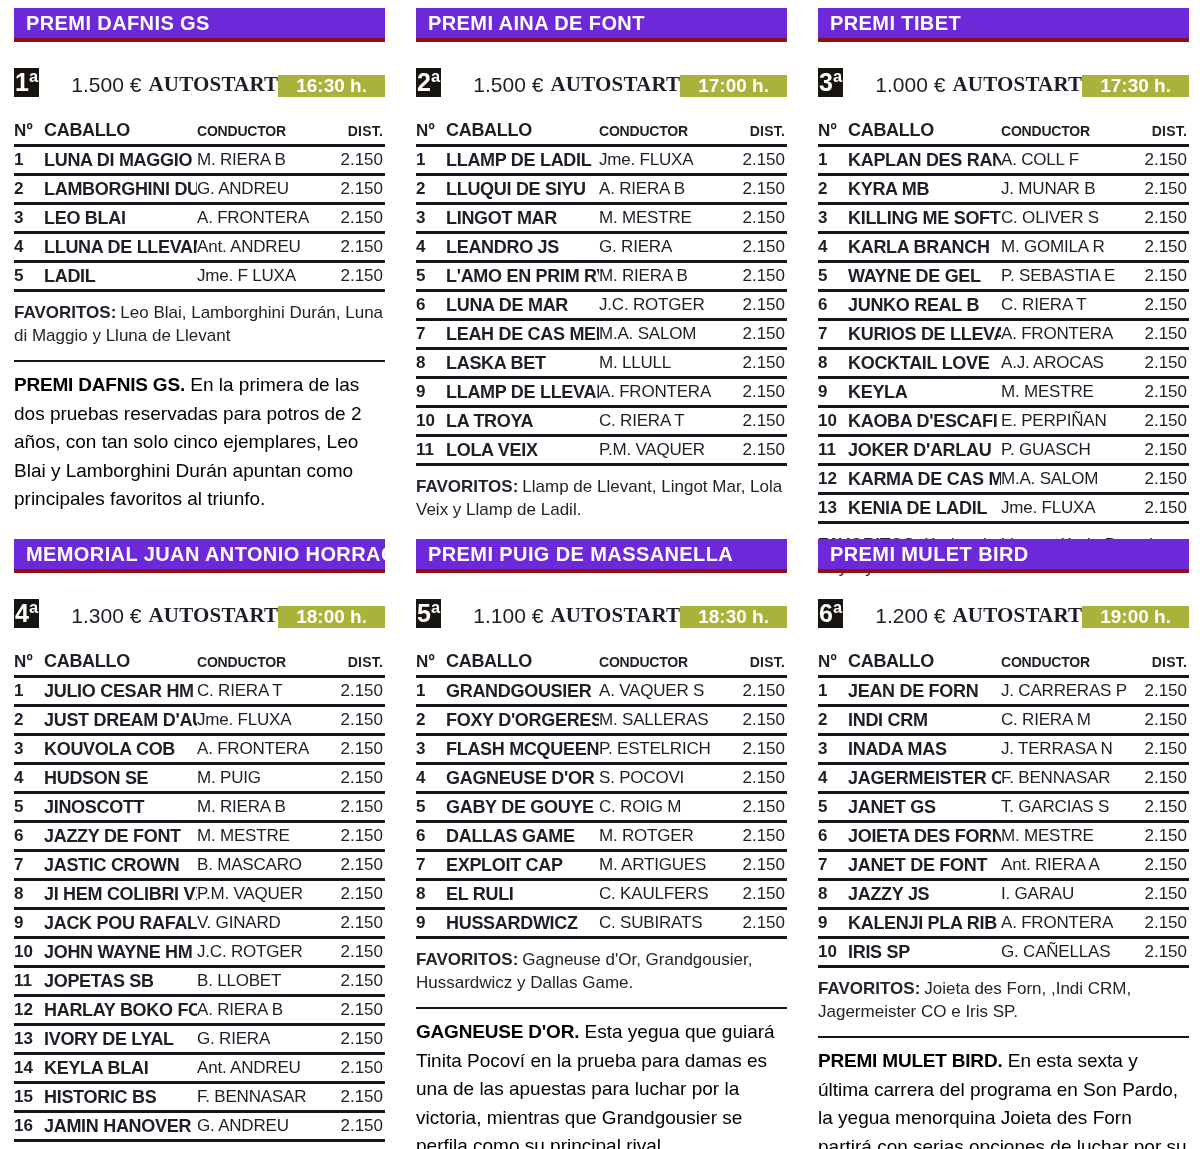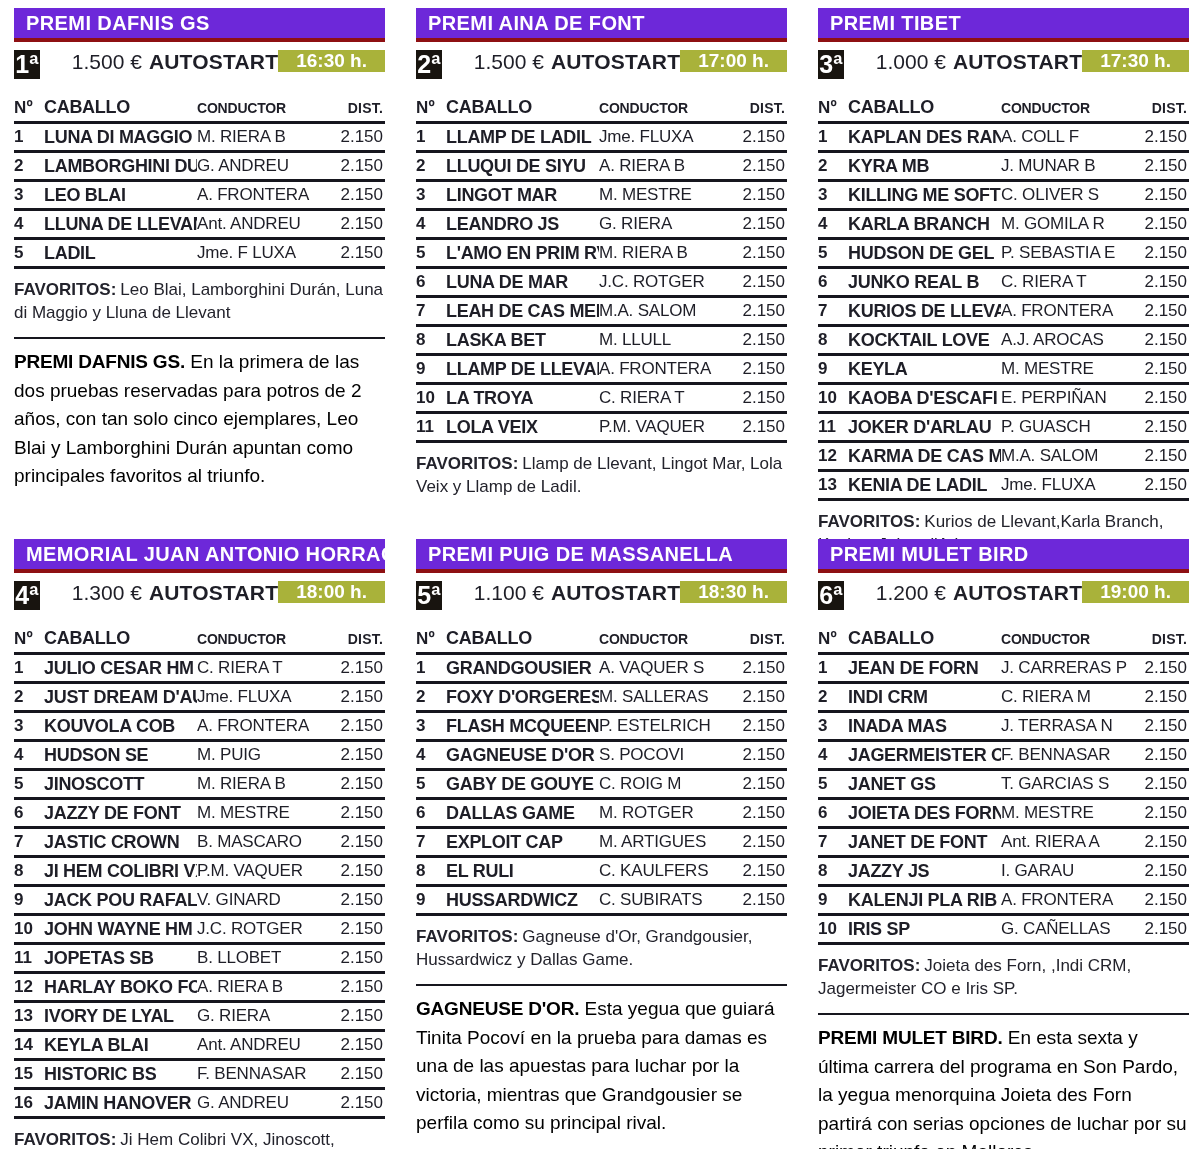--- a/index.html
+++ b/index.html
@@ -18,37 +18,37 @@
   }
   .card { position:relative; }
 
   .bar {
     background:#6d28d9;
     border-bottom:4px solid #8e1013;
     color:#fff; font-weight:bold; font-size:20px;
     letter-spacing:.4px; padding:4px 12px 3px;
     text-transform:uppercase; white-space:nowrap; overflow:hidden;
   }
-  .meta { display:flex; align-items:flex-start; margin-top:8px; height:47px; }
+  .meta { display:flex; align-items:flex-end; margin-top:8px; height:47px; }
   .num {
     width:53px; background:#18140f; color:#fff;
     display:flex; align-items:center; justify-content:center;
     font-weight:bold; font-size:25px;
   }
   .prize { display:flex; align-items:center; margin-left:32px; font-size:21px; gap:7px; white-space:nowrap; }
-  .prize .autostart { font-weight:bold; letter-spacing:.2px; }
+  .prize .autostart { font-weight:bold; letter-spacing:.2px;font-family:Liberation Serif, serif; }
   .time {
     margin-left:auto; background:#a9b23a; color:#fff;
     font-weight:bold; font-size:19px;
     display:flex; align-items:center; padding:0 18px; white-space:nowrap;
   }
 
   .thead, .row { display:grid; grid-template-columns:30px 1fr 132px 56px; align-items:center; }
   .thead {
-    margin-top:0; padding-bottom:3px;
+    margin-top:23px; padding-bottom:3px;
     border-bottom:3px solid #16161e;
     font-size:14px; font-weight:bold; letter-spacing:.2px;
   }
   .thead .c-dist { text-align:right; }
   .row {
     border-bottom:3px solid #16161e;
     padding:2px 0; min-height:22px; font-size:17px;
   }
   .c-no { font-weight:bold; font-size:17px; }
   .c-horse { font-weight:bold; font-size:18px; letter-spacing:-0.3px; white-space:nowrap; overflow:hidden; }
@@ -276,21 +276,21 @@
 
   <div class="row">
     <span class="c-no">4</span>
     <span class="c-horse">KARLA BRANCH</span>
     <span class="c-driver">M. GOMILA R</span>
     <span class="c-dist">2.150</span>
   </div>
 
   <div class="row">
     <span class="c-no">5</span>
-    <span class="c-horse">HUDSON DE GEL</span>
+    <span class="c-horse">WAYNE DE GEL</span>
     <span class="c-driver">P. SEBASTIA E</span>
     <span class="c-dist">2.150</span>
   </div>
 
   <div class="row">
     <span class="c-no">6</span>
     <span class="c-horse">JUNKO REAL B</span>
     <span class="c-driver">C. RIERA T</span>
     <span class="c-dist">2.150</span>
   </div>

